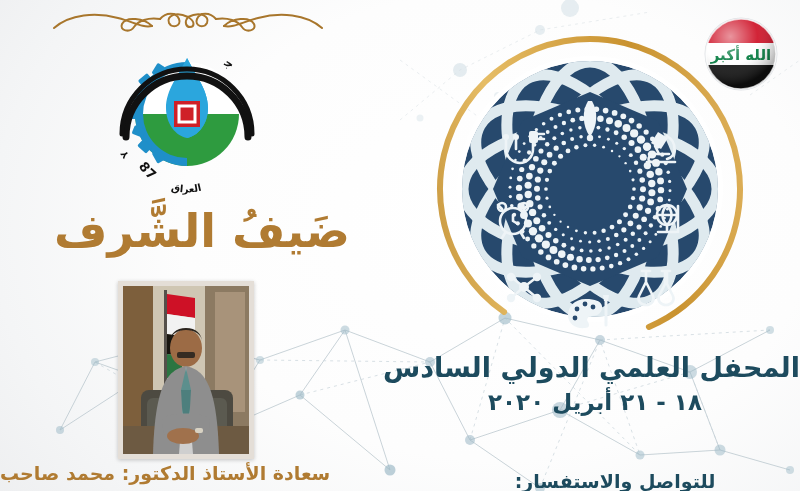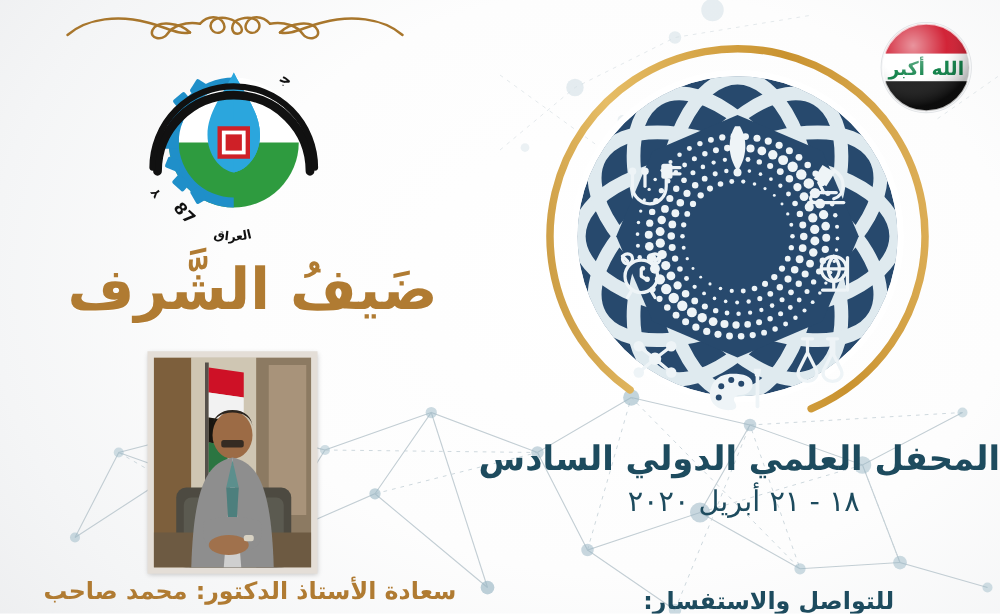--- a/index.html
+++ b/index.html
@@ -33,39 +33,39 @@
   
   .portrait-wrap{
     position:absolute;left:118px;top:281px;width:136px;height:178px;
     background:#e4ded7;padding:5px;box-sizing:border-box;
     box-shadow:0 1px 4px rgba(0,0,0,.22);
   }
   .portrait{width:100%;height:100%;display:block;}
   
   .guest-name{
     position:absolute;left:0px;top:462px;width:400px;height:30px;
-    text-align:center;direction:rtl;
+    text-align:left;direction:rtl;
     font-size:19px;font-weight:700;color:#b07b32;
     white-space:nowrap;letter-spacing:0px;
   }
   
   .flag-badge{position:absolute;left:703px;top:16px;width:76px;height:76px;}
   
   .atom{position:absolute;left:425px;top:24px;width:330px;height:330px;}
   
   .event-title{
     position:absolute;left:390px;top:352px;width:410px;height:34px;
     direction:rtl;text-align:center;
     font-size:27px;font-weight:700;color:#1d4b5e;
     white-space:nowrap;
   }
   .event-date{
     position:absolute;left:390px;top:389px;width:410px;height:30px;
     direction:rtl;text-align:center;
-    font-size:23px;font-weight:400;color:#1d4b5e;
+    font-size:23px;font-weight:700;color:#1d4b5e;
     white-space:nowrap;
   }
   .contact-line{
     position:absolute;left:430px;top:470px;width:370px;height:26px;
     direction:rtl;text-align:center;
     font-size:19px;font-weight:700;color:#1d4b5e;
     white-space:nowrap;overflow:hidden;
   }
 </style>
 </head>

